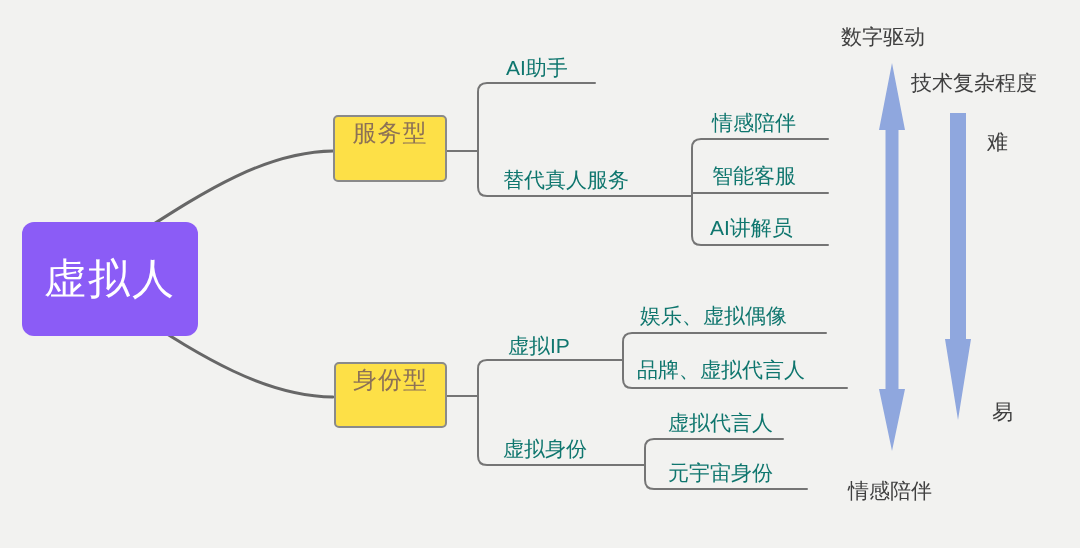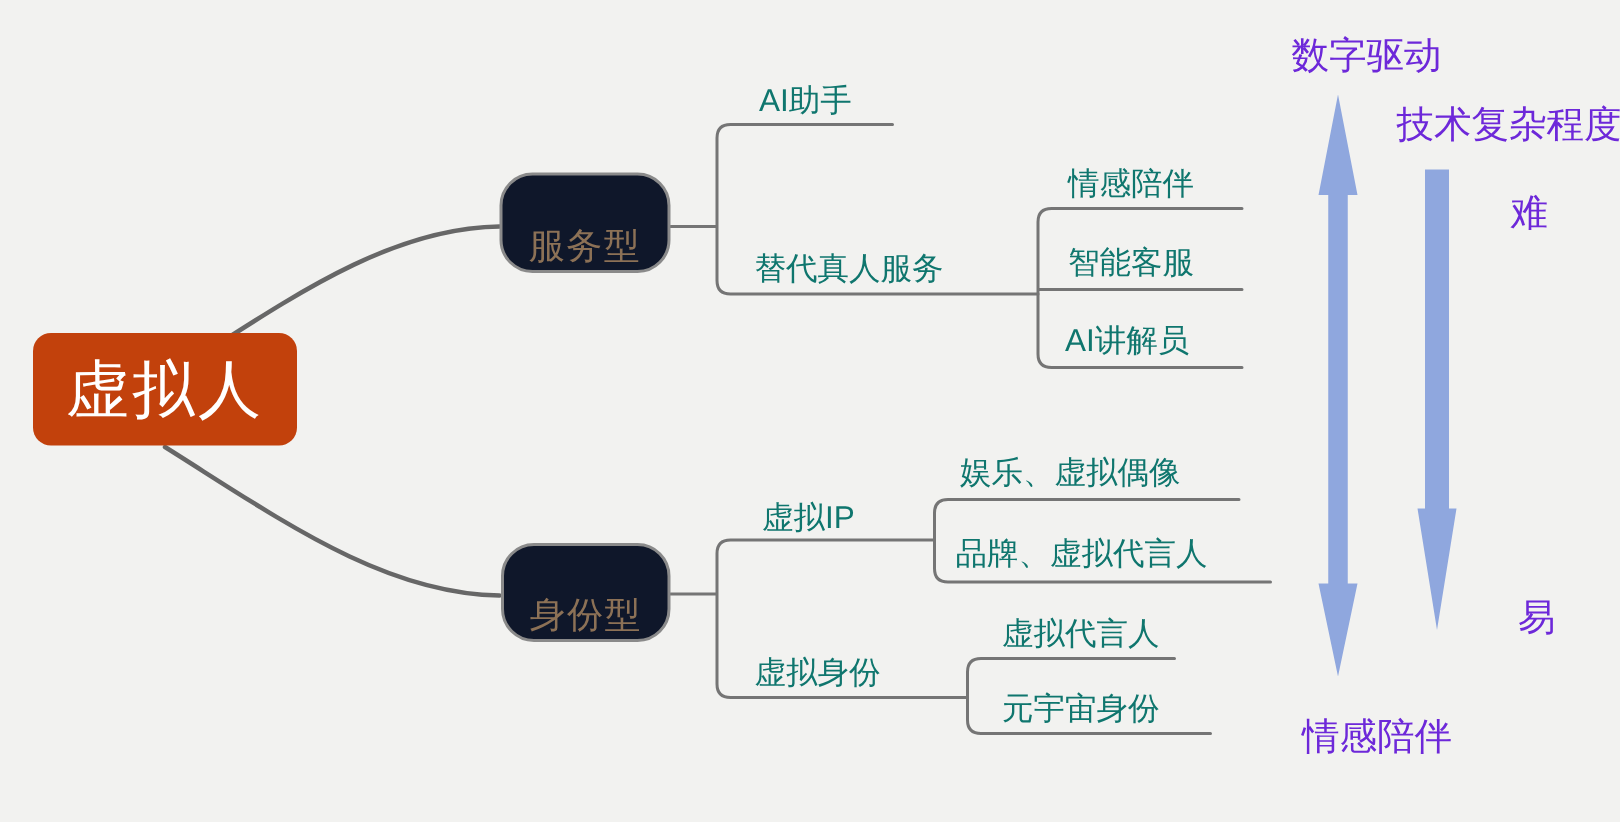--- a/index.html
+++ b/index.html
@@ -16,62 +16,61 @@
     overflow: hidden;
   }
   .wires {
     position: absolute;
     left: 0; top: 0;
     width: 1080px; height: 548px;
   }
   .root-node {
     position: absolute;
     left: 22px; top: 222px;
-    width: 176px; height: 75px;
-    background: #c2410c;
+    width: 176px; height: 114px;
+    background: #8b5cf6;
     border-radius: 12px;
     display: flex;
     align-items: center;
     justify-content: center;
     color: #ffffff;
     font-size: 42px;
     letter-spacing: 2px;
     cursor: default;
   }
   .branch-node {
     position: absolute;
-    background: #0f172a;
+    background: #fde047;
     border: 2px solid #8a8a8a;
-    border-radius: 22px;
+    border-radius: 5px;
     display: flex;
-    align-items: flex-end;
+    align-items: flex-start;
     justify-content: center;
     color: #8c7156;
     font-size: 24px;
     letter-spacing: 1px;
     box-sizing: border-box;
     cursor: default;
   }
   .branch-service { left: 333px; top: 115px; width: 114px; height: 67px; }
   .branch-identity { left: 334px; top: 362px; width: 113px; height: 66px; }
   .topic {
     position: absolute;
     color: #0f766e;
     font-size: 21px;
     line-height: 24px;
     white-space: nowrap;
     cursor: default;
   }
   .axis-label {
     position: absolute;
-    color: #6d28d9;
-    font-size: 25px;
+    color: #404040;
+    font-size: 21px;
     line-height: 26px;
     white-space: nowrap;
-    margin-left: 20px;
   }
   
   .t-ai        { left: 506px; top: 56px; }
   .t-replace   { left: 503px; top: 168px; }
   .t-emotion   { left: 712px; top: 111px; }
   .t-service   { left: 712px; top: 164px; }
   .t-guide     { left: 710px; top: 216px; }
   .t-vip       { left: 508px; top: 334px; }
   .t-videntity { left: 503px; top: 437px; }
   .t-idol      { left: 640px; top: 304px; }

